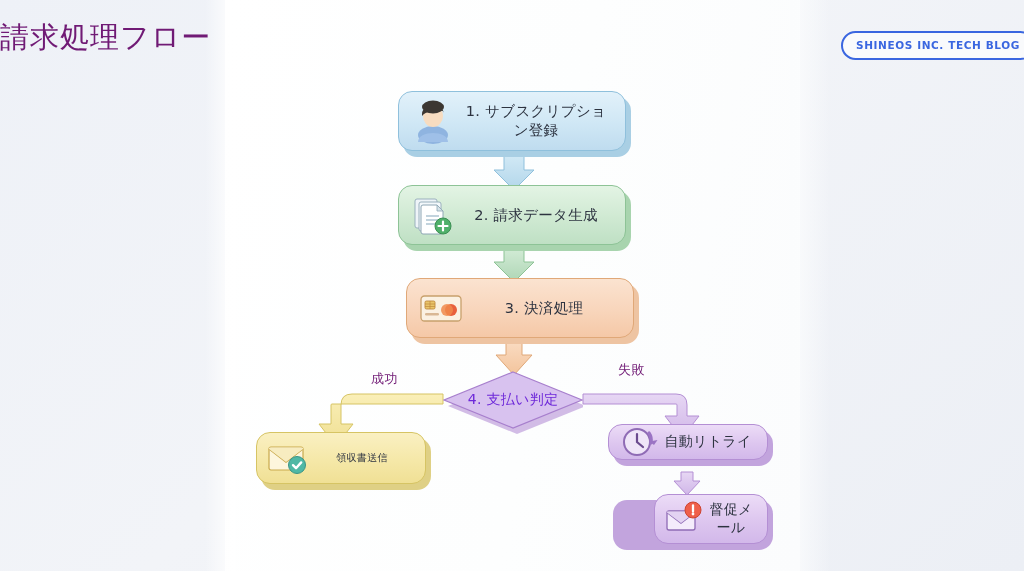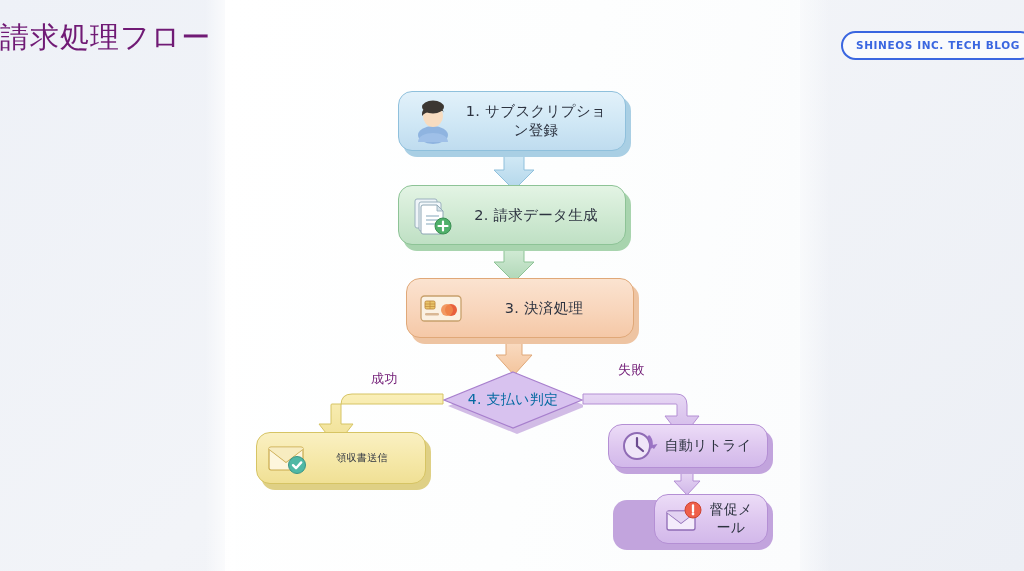--- a/index.html
+++ b/index.html
@@ -125,21 +125,21 @@
   #node3 .shadow3d { background:#eec4a2; }
 
   
   #node-receipt { left: 256px; top: 432px; width: 170px; height: 52px; }
   #node-receipt .face { background: linear-gradient(180deg,#faf0c2 0%, #f5e8a8 55%, #f0e095 100%); border-color:#d6c464; }
   #node-receipt .shadow3d { background:#dfd085; }
   #node-receipt .ico { width:46px; flex:0 0 46px; height:46px; }
   #node-receipt .label { font-size:10px; }
 
   
-  #node-retry { left: 608px; top: 424px; width: 160px; height: 44px; }
+  #node-retry { left: 608px; top: 424px; width: 160px; height: 36px; }
   #node-retry .face { background: linear-gradient(180deg,#ecdcf7 0%, #ddc6ef 55%, #d2b8ea 100%); border-color:#b48fd4; }
   #node-retry .shadow3d { background:#c2a4dd; }
   #node-retry .ico { width:44px; flex:0 0 44px; height:44px; }
   #node-retry .label { font-size:14px; }
 
   
   #node-dunning { left: 608px; top: 494px; width: 160px; height: 50px; }
   #node-dunning .face { background: linear-gradient(180deg,#ecdcf7 0%, #ddc6ef 55%, #d2b8ea 100%); border-color:#b48fd4;margin-left:46px; }
   #node-dunning .shadow3d { background:#c2a4dd; }
   #node-dunning .ico { width:44px; flex:0 0 44px; height:44px; }
@@ -149,21 +149,21 @@
   #node-diamond {
     position: absolute;
     left: 443px; top: 372px;
     width: 140px; height: 56px;
     z-index: 3;
   }
   #diamond-label {
     position: absolute;
     left: 0; top: 0; width: 140px; height: 56px;
     display: flex; align-items: center; justify-content: center;
-    font-size: 14px; color:#0369a1;
+    font-size: 14px; color:#6d28d9;
     z-index: 2;
     letter-spacing: 0.3px;
   }
 
   .branch-label {
     position: absolute;
     font-size: 13px;
     color: #701a75;
     letter-spacing: 0.5px;
   }

